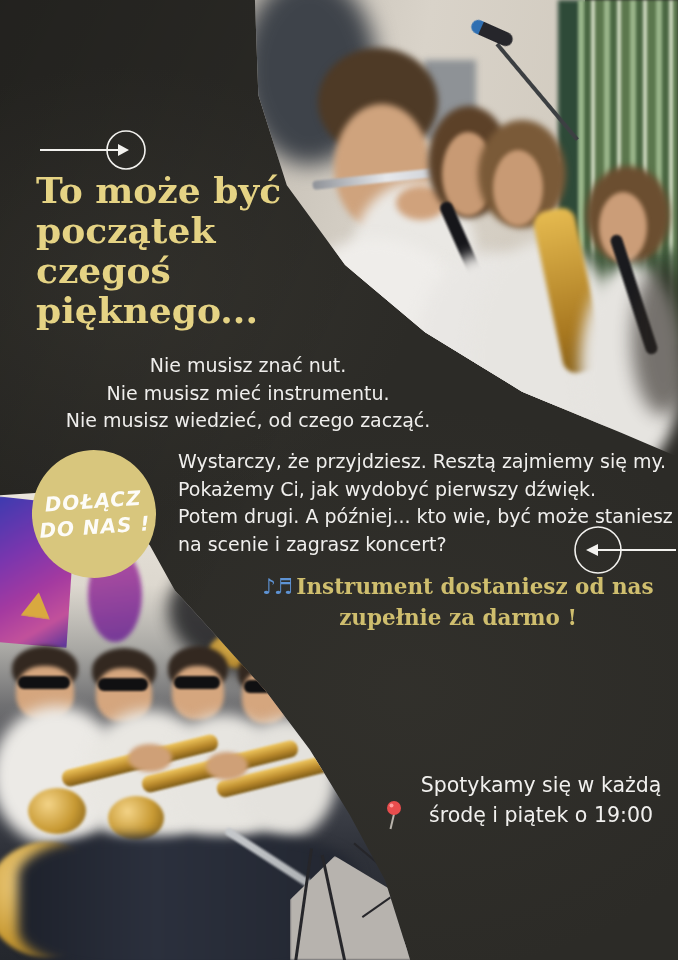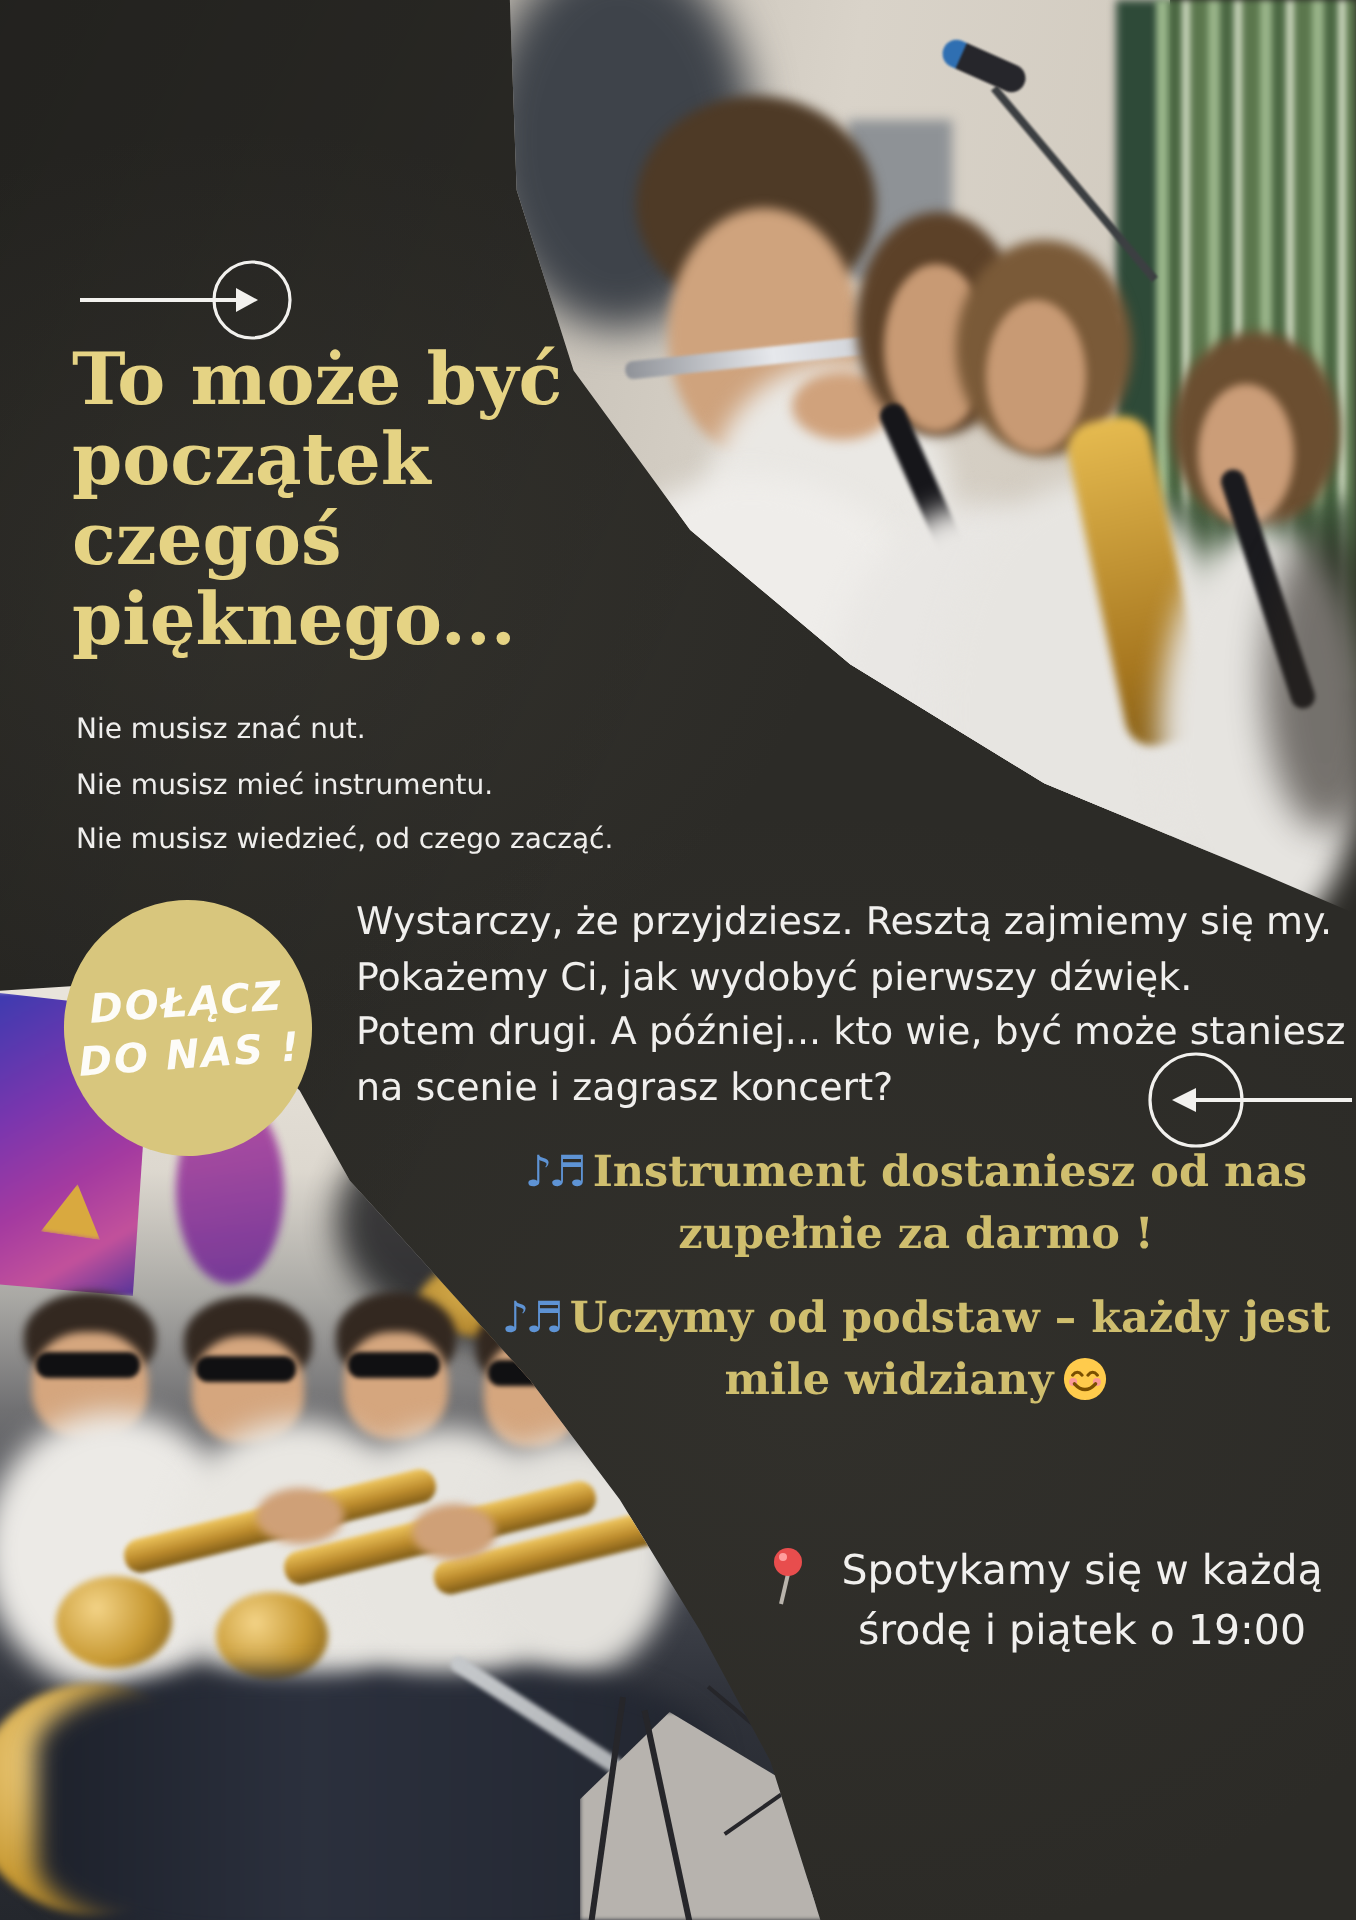--- a/index.html
+++ b/index.html
@@ -109,21 +109,21 @@
     font-family:"DejaVu Serif","Liberation Serif",serif;font-weight:bold;
     font-size:19px;line-height:25px;letter-spacing:.4px;color:#dcc87e;
   }
   .headline{
     left:36px;top:170px;width:320px;
     font-family:"DejaVu Serif","Liberation Serif",serif;font-weight:bold;
     font-size:36px;line-height:40px;color:#e5d384;
   }
   .intro{
     left:38px;top:352px;width:420px;
-    font-size:14px;line-height:27.5px;color:#efeeec;
+    font-size:19px;line-height:27.5px;color:#efeeec;text-align:center;
   }
   .join-badge{
     left:32px;top:450px;width:124px;height:128px;border-radius:50%;
     background:#d8c67d;display:flex;align-items:center;justify-content:center;text-align:center;
     transform:rotate(-4deg);
   }
   .join-badge span{
     font-weight:bold;font-style:italic;font-size:20px;line-height:26px;color:#fdfcf8;letter-spacing:1px;
   }
   .body-par{
@@ -134,21 +134,21 @@
     left:238px;top:571px;width:440px;text-align:center;
     font-family:"DejaVu Serif","Liberation Serif",serif;font-weight:bold;
     font-size:21.5px;line-height:31px;color:#cfbe6e;
   }
   .offer-item{margin-bottom:11px;}
   .notes{color:#5e93d4;font-family:"DejaVu Sans",sans-serif;font-weight:bold;letter-spacing:-2px;margin-right:5px;}
   .smiley{display:inline-block;vertical-align:-4px;margin-left:4px;}
   .meeting{
     left:372px;top:770px;width:302px;color:#f1f0ee;font-size:20.5px;line-height:30px;
   }
-  .meet-row{display:flex;align-items:flex-start;justify-content:center;margin-bottom:6px;gap:12px;}
+  .meet-row{display:flex;align-items:flex-end;justify-content:center;margin-bottom:6px;gap:12px;}
   .meet-row svg{flex:0 0 auto;margin-top:3px;margin-right:6px;}
   .meet-text{text-align:center;}
   .tel-pill{
     left:484px;top:896px;width:154px;height:40px;border-radius:21px;background:#cdbc71;
     display:flex;align-items:center;justify-content:center;
     font-weight:bold;font-size:16.5px;letter-spacing:.4px;color:#f8f4e4;cursor:pointer;
   }
   .arrow-svg{position:absolute;}
 </style>
 </head>
@@ -255,31 +255,20 @@
     <circle cx="50" cy="30" r="23" fill="none" stroke="#f2f1ee" stroke-width="1.6"></circle>
     <line x1="128" y1="30" x2="44" y2="30" stroke="#f2f1ee" stroke-width="2"></line>
     <path d="M50 24 L38 30 L50 36 Z" fill="#f2f1ee"></path>
   </svg>
 
   <div class="abs offers">
     <div class="offer-item">
       <span class="notes">♪♬</span><span class="preline">Instrument dostaniesz od nas
 zupełnie za darmo !</span>
     </div>
-    <div class="offer-item">
-      <span class="notes">♪♬</span><span class="preline">Uczymy od podstaw – każdy jest
-mile widziany</span><svg class="smiley" width="23" height="23" viewBox="0 0 24 24">
-          <circle cx="12" cy="12" r="11" fill="#ffcb4c"></circle>
-          <path d="M5.5 10 Q8 7 10.5 10" stroke="#7a4f00" stroke-width="1.6" fill="none" stroke-linecap="round"></path>
-          <path d="M13.5 10 Q16 7 18.5 10" stroke="#7a4f00" stroke-width="1.6" fill="none" stroke-linecap="round"></path>
-          <circle cx="5.8" cy="13.6" r="2.1" fill="#f98fa2" opacity=".85"></circle>
-          <circle cx="18.2" cy="13.6" r="2.1" fill="#f98fa2" opacity=".85"></circle>
-          <path d="M6.5 14.5 Q12 20.5 17.5 14.5" stroke="#7a4f00" stroke-width="1.8" fill="none" stroke-linecap="round"></path>
-        </svg>
-    </div>
   </div>
 
   <div class="abs meeting">
     <div class="meet-row">
       <svg width="18" height="30" viewBox="0 0 18 30">
         <line x1="9" y1="14" x2="5.5" y2="29" stroke="#b9b4ac" stroke-width="2"></line>
         <circle cx="9" cy="8" r="7" fill="#e84d4d"></circle>
         <circle cx="6.5" cy="5.5" r="2" fill="#ff9d9d"></circle>
       </svg>
       <span class="meet-text preline">Spotykamy się w każdą

